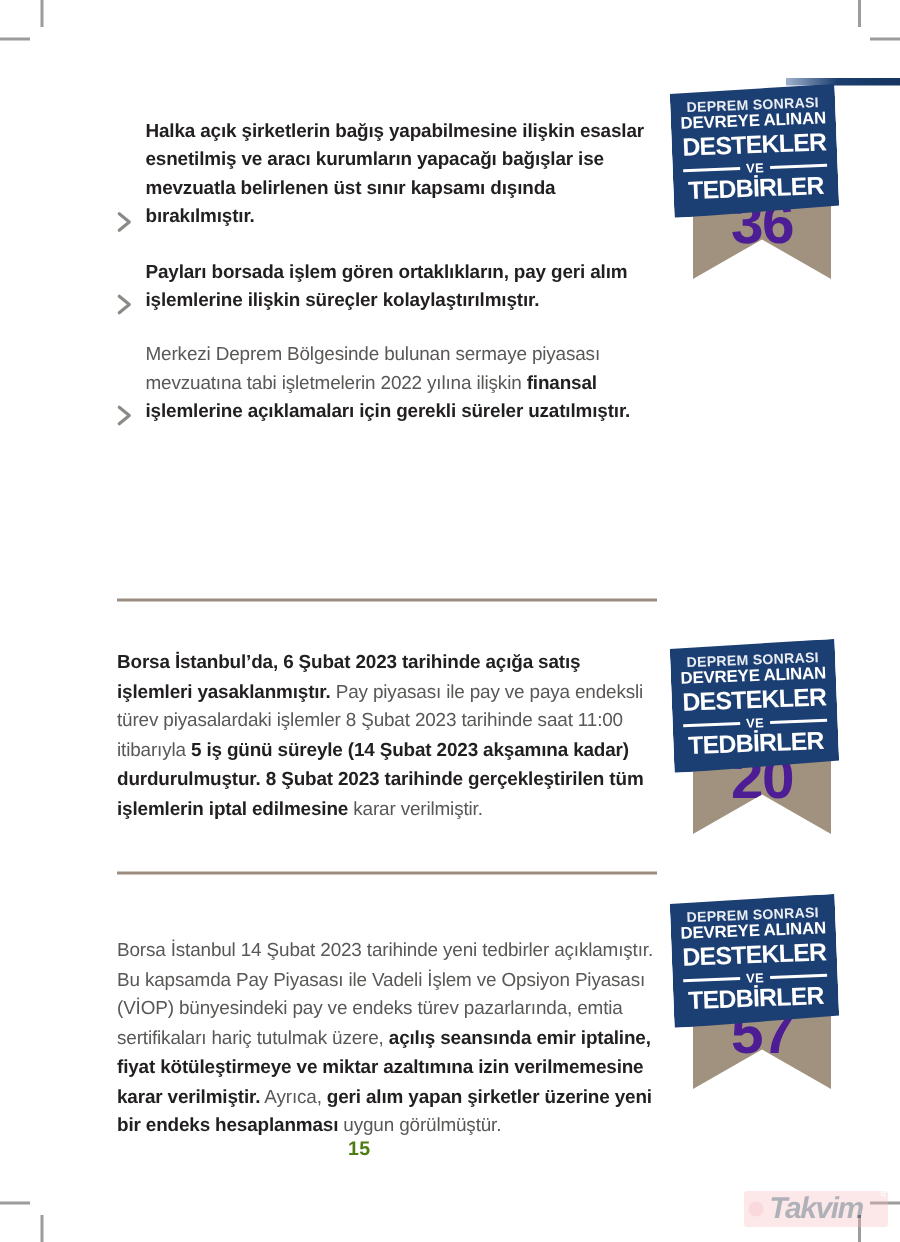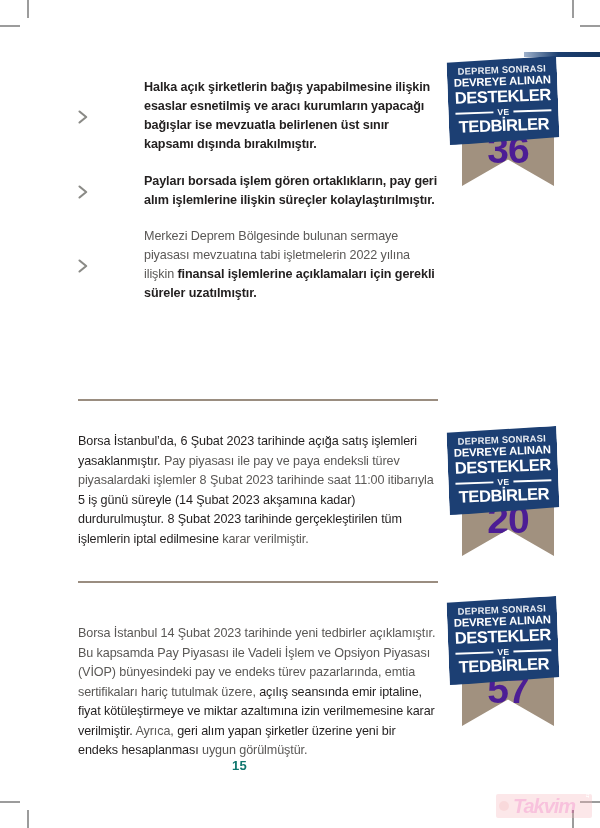--- a/index.html
+++ b/index.html
@@ -50,23 +50,22 @@
 
   .content-col {
     position: absolute;
     left: 78px;
     width: 360px;
   }
 
   
   .bullet-row {
     display: flex;
-    align-items: center;
+    align-items: flex-end;
     margin-bottom: 17px;
-    gap: 47px;
   }
   .bullet-icon {
     flex: 0 0 auto;
     width: 19px;
     padding-top: 2px;
     color: #8a8a86;
     line-height: 1;
   }
   .bullet-icon svg { display: block; }
   .bullet-text {
@@ -84,21 +83,21 @@
   .bullet-text b { font-weight: bold; color: #221f1f; }
 
   
   .para {
     font-size: 12.6px;
     line-height: 1.55;
     color: #5a5856;
     letter-spacing: -0.1px;
   }
   .para b {
-    font-weight: normal;
+    font-weight: bold;
     color: #221f1f;
   }
 
   
   .divider {
     position: absolute;
     left: 78px;
     width: 360px;
     height: 2px;
     background: #9a8d80;
@@ -176,21 +175,21 @@
 
   
   .page-number {
     position: absolute;
     left: 0;
     top: 758px;
     width: 479px;
     text-align: center;
     font-size: 13px;
     font-weight: bold;
-    color: #0f766e;
+    color: #4d7c0f;
     letter-spacing: 0.3px;
   }
 
   
   .watermark {
     position: absolute;
     left: 496px;
     top: 792px;
     width: 96px;
     height: 30px;
@@ -205,21 +204,21 @@
   }
   .wm-text {
     position: absolute;
     left: 0; top: 0;
     width: 96px; height: 28px;
     line-height: 28px;
     text-align: center;
     font-size: 20px;
     font-weight: bold;
     font-style: italic;
-    color: #ec4899;
+    color: #0f172a;
     letter-spacing: -1px;
   }
   .wm-tld {
     position: absolute;
     right: 1px;
     top: 6px;
     font-size: 5px;
     font-weight: bold;
     color: #ffffff;
     transform: rotate(90deg);

